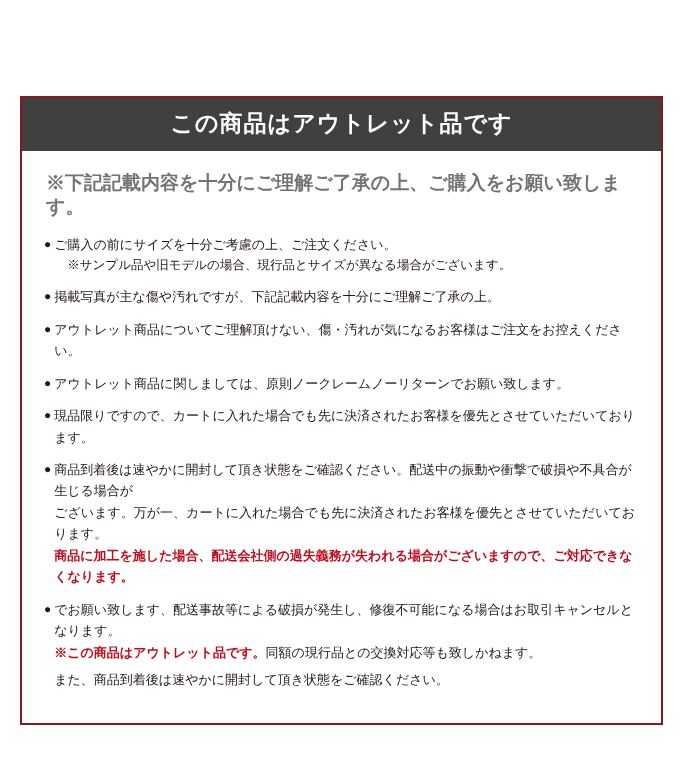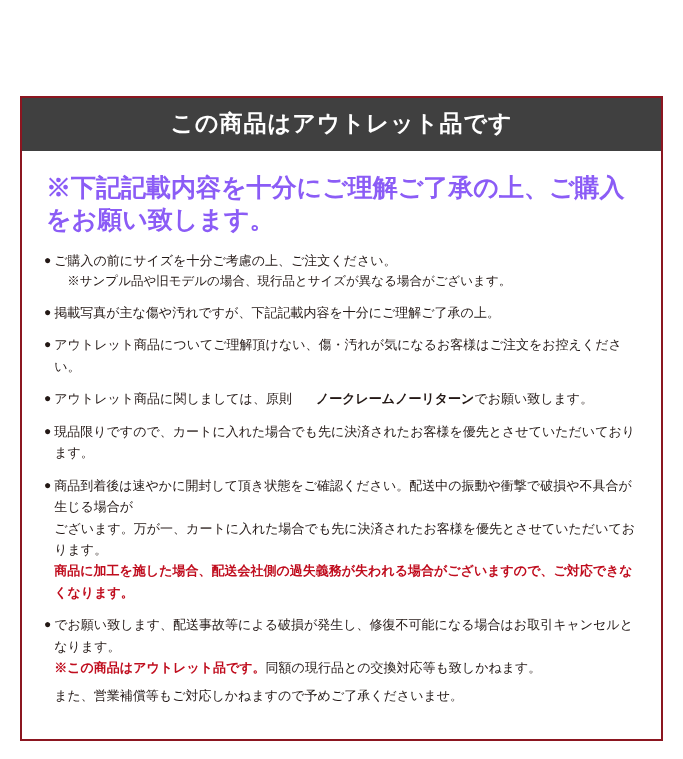--- a/index.html
+++ b/index.html
@@ -29,22 +29,22 @@
     font-size: 23px;
     font-weight: bold;
     letter-spacing: 1px;
     padding: 12px 0 13px 0;
     line-height: 1.2;
   }
   .notice-body {
     padding: 16px 22px 22px 22px;
   }
   .lead {
-    color: #8b5cf6;
-    font-size: 25px;
+    color: #737373;
+    font-size: 19px;
     font-weight: bold;
     letter-spacing: 0px;
     margin: 4px 0 14px 2px;
     line-height: 1.3;
   }
   .item {
     display: flex;
     align-items: flex-start;
     margin-bottom: 11px;
     color: #231815;
@@ -66,23 +66,22 @@
   .sub {
     display: block;
     font-size: 12.5px;
     line-height: 1.6;
     color: #231815;
   }
   .sub-indent {
     padding-left: 13px;
   }
   .strong-dark {
-    font-weight: bold;
+    font-weight: normal;
     color: #231815;
-    margin-left: 24px;
   }
   .red-bold {
     color: #c00d1e;
     font-weight: bold;
   }
   .para {
     display: block;
   }
   .gap-top {
     margin-top: 6px;
@@ -142,18 +141,18 @@
         <span class="para">ございます。万が一、カートに入れた場合でも先に決済されたお客様を優先とさせていただいております。</span>
         <span class="para red-bold">商品に加工を施した場合、配送会社側の過失義務が失われる場合がございますので、ご対応できなくなります。</span>
       </span>
     </div>
 
     <div class="item">
       <span class="bullet">●</span>
       <span class="item-text">
         <span class="para">でお願い致します、配送事故等による破損が発生し、修復不可能になる場合はお取引キャンセルとなります。</span>
         <span class="para"><span class="red-bold">※この商品はアウトレット品です。</span><span>同額の現行品との交換対応等も致しかねます。</span></span>
-        <span class="para gap-top">また、営業補償等もご対応しかねますので予めご了承くださいませ。</span>
+        <span class="para gap-top">また、商品到着後は速やかに開封して頂き状態をご確認ください。</span>
       </span>
     </div>
 
   </div>
 </div>
 
 </body></html>

